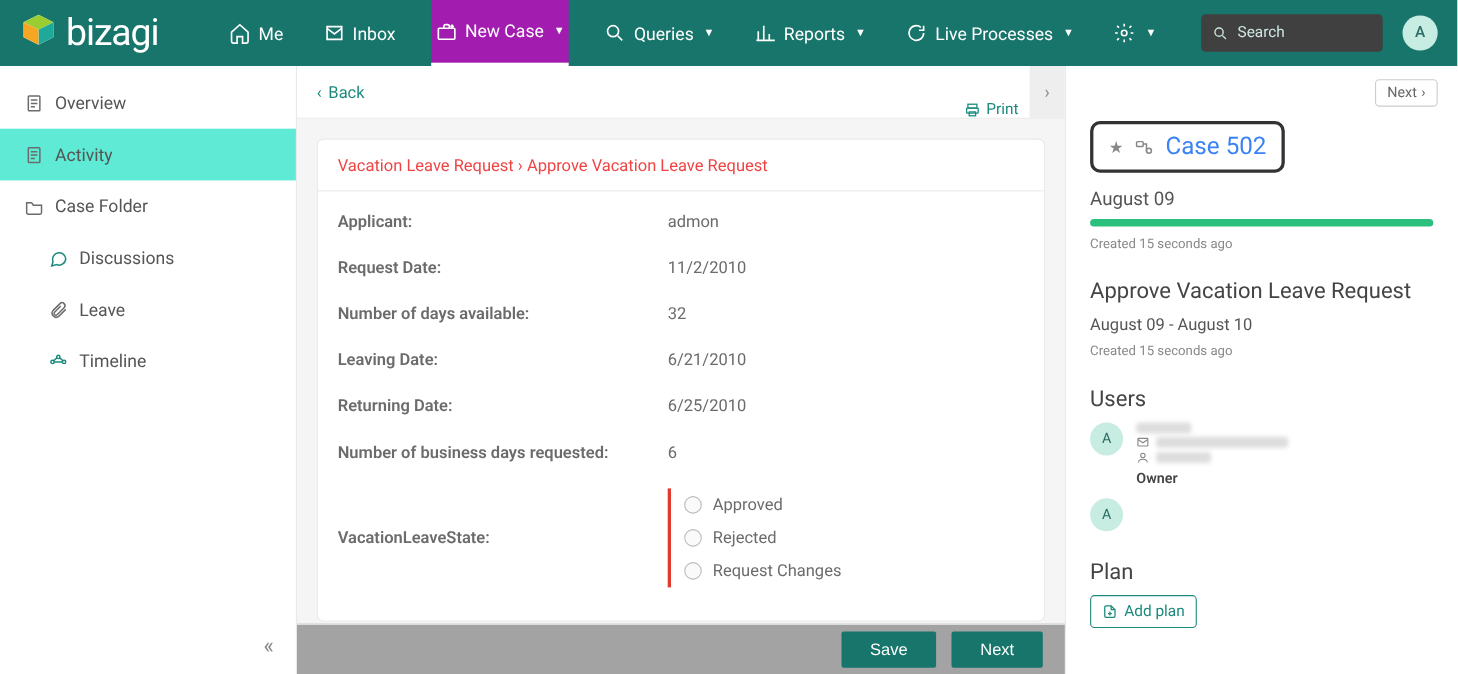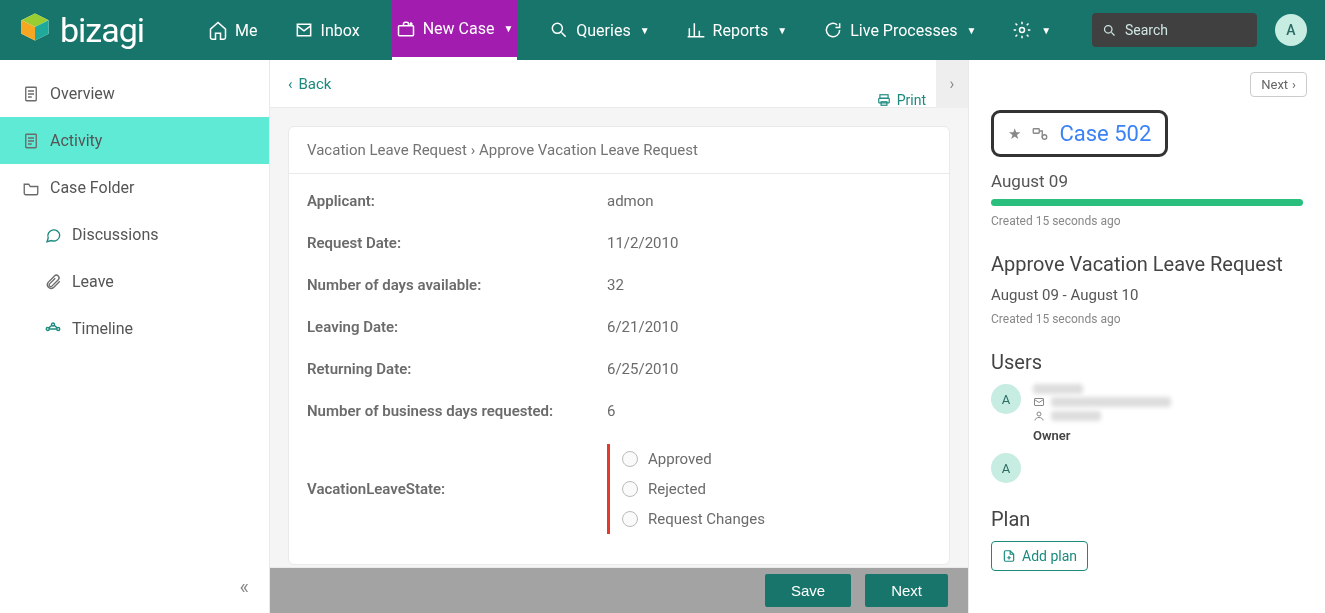--- a/index.html
+++ b/index.html
@@ -29,21 +29,21 @@
 .side-icon.teal { stroke: #1b8a7d; }
 .collapse-btn { position: absolute; bottom: 14px; right: 20px; font-size: 20px; color: #888; cursor:pointer;}
 
 
 .content { flex: 1; position: relative; background: #f5f5f5; border-right: 1px solid #e9e9e9; }
 .content-head { display: flex; align-items: center; justify-content: space-between; padding: 0 18px; height: 48px; background: #fff; border-bottom: 1px solid #eaeaea; }
 .back-link { color: #1b8a7d; font-size: 15px; display: flex; align-items: center; gap: 6px; cursor: pointer; }
 .print-link { color: #1b8a7d; font-size: 14px; display: flex; align-items: center; gap: 6px; cursor:pointer; }
 .next-chev-box { width: 32px; height: 48px; display:flex; align-items:center; justify-content:center; background:#eee; margin-left:10px; margin-right:-18px; cursor:pointer; color:#888;}
 .form-card { background: #fff; margin: 18px; border: 1px solid #eaeaea; border-radius: 6px; }
-.breadcrumb { padding: 14px 18px; font-size: 15px; color: #737373; border-bottom: 1px solid #eaeaea; }
+.breadcrumb { padding: 14px 18px; font-size: 15px; color: #ef4444; border-bottom: 1px solid #eaeaea; }
 .form-body { padding: 6px 18px 18px 18px; }
 .form-row { display: flex; padding: 12px 0; font-size: 15px; }
 .form-label { width: 300px; color: #6b6b6b; font-weight: 600; }
 .form-value { color: #6b6b6b; }
 .radio-group { border-left: 3px solid #e23b2e; padding-left: 12px; }
 .radio-row { display: flex; align-items: center; gap: 10px; padding: 6px 0; color: #6b6b6b; font-size: 15px; }
 .radio-circle { width: 16px; height: 16px; border: 1px solid #bbb; border-radius: 50%; background: #fafafa; }
 .footer-btns { position: absolute; bottom: 0; left:0; right:0; height: 46px; background: #a3a3a3; border-top: 1px solid #eaeaea; display: flex; justify-content: flex-end; align-items: center; gap: 14px; padding-right: 20px; }
 .btn { background: #18756b; color: #fff; border: none; padding: 8px 26px; font-size: 15px; border-radius: 2px; cursor: pointer; }
 

